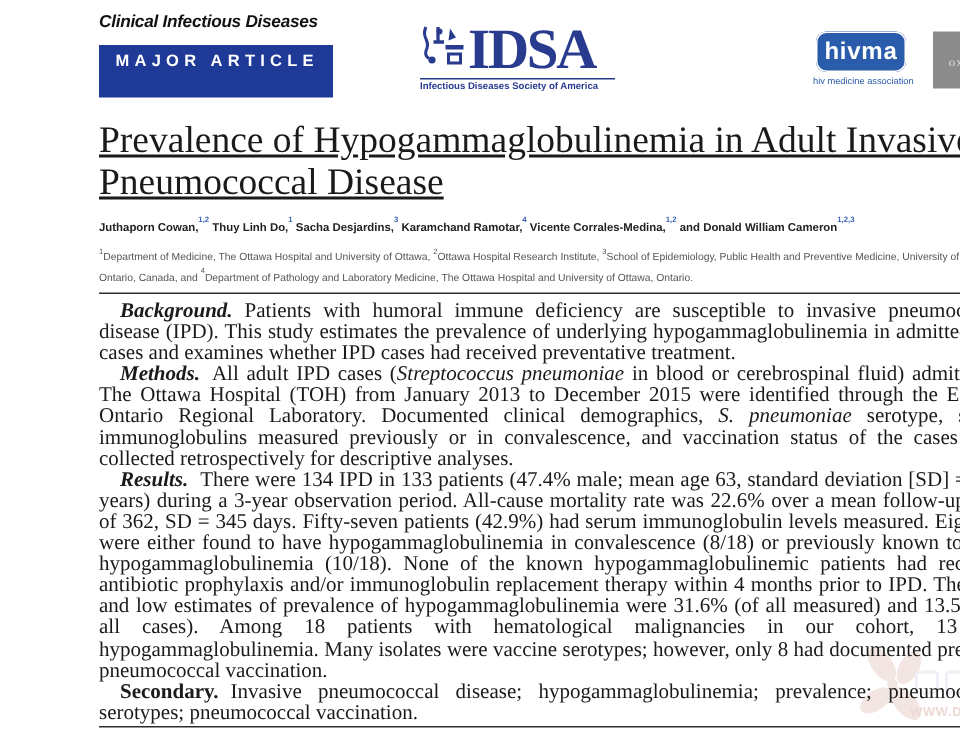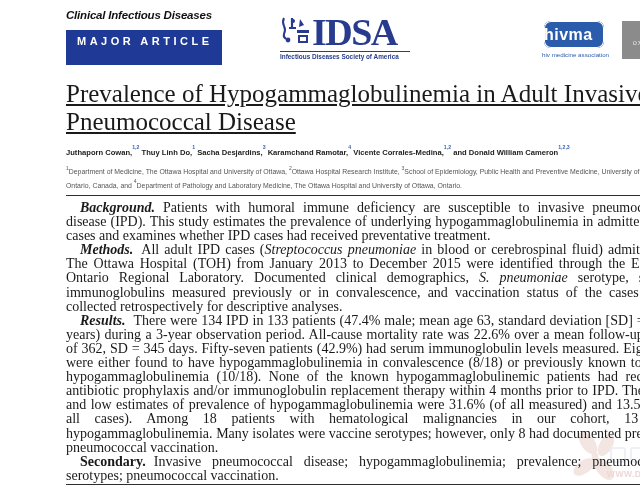--- a/index.html
+++ b/index.html
@@ -21,21 +21,21 @@
   .idsa-row { display:flex; align-items:center; }
   .idsa-acronym { font-family:"Liberation Serif", serif; font-weight:bold;
     font-size:38px; line-height:30px; color:#283b8f; letter-spacing:-1.5px; }
   .idsa-tagline { font-family:"Liberation Sans", sans-serif; font-weight:bold;
     font-size:6.4px; color:#283b8f; white-space:nowrap; margin-top:2px;
     border-top:1px solid #283b8f; padding-top:1px; }
 
   .hivma { position:absolute; right:74px; top:7px; width:64px; text-align:center; }
   .hivma-box { width:60px; height:27px; margin:0 auto; background:#2b5cab;
     border-radius:7px; box-shadow: inset 0 0 0 1px #ffffff, inset 0 0 0 2.5px #2b5cab;
-    display:flex; align-items:center; }
+    display:flex; align-items:center; justify-content:center; }
   .hivma-acronym { color:#fff; font-family:"Liberation Sans", sans-serif;
     font-weight:bold; font-size:16px; line-height:16px; letter-spacing:0.5px; }
   .hivma-tagline { font-family:"Liberation Sans", sans-serif; font-size:6.2px;
     color:#2b5cab; white-space:nowrap; margin-top:3px; }
 
   .oxford { position:absolute; right:8px; top:7px; width:50px; height:38px;
     background:#8b8b8b; display:flex; align-items:flex-end; justify-content:center; }
   .oxford-label { color:#efefef; font-family:"Liberation Serif", serif;
     font-size:5.5px; letter-spacing:1px; margin-bottom:13px; }
 

